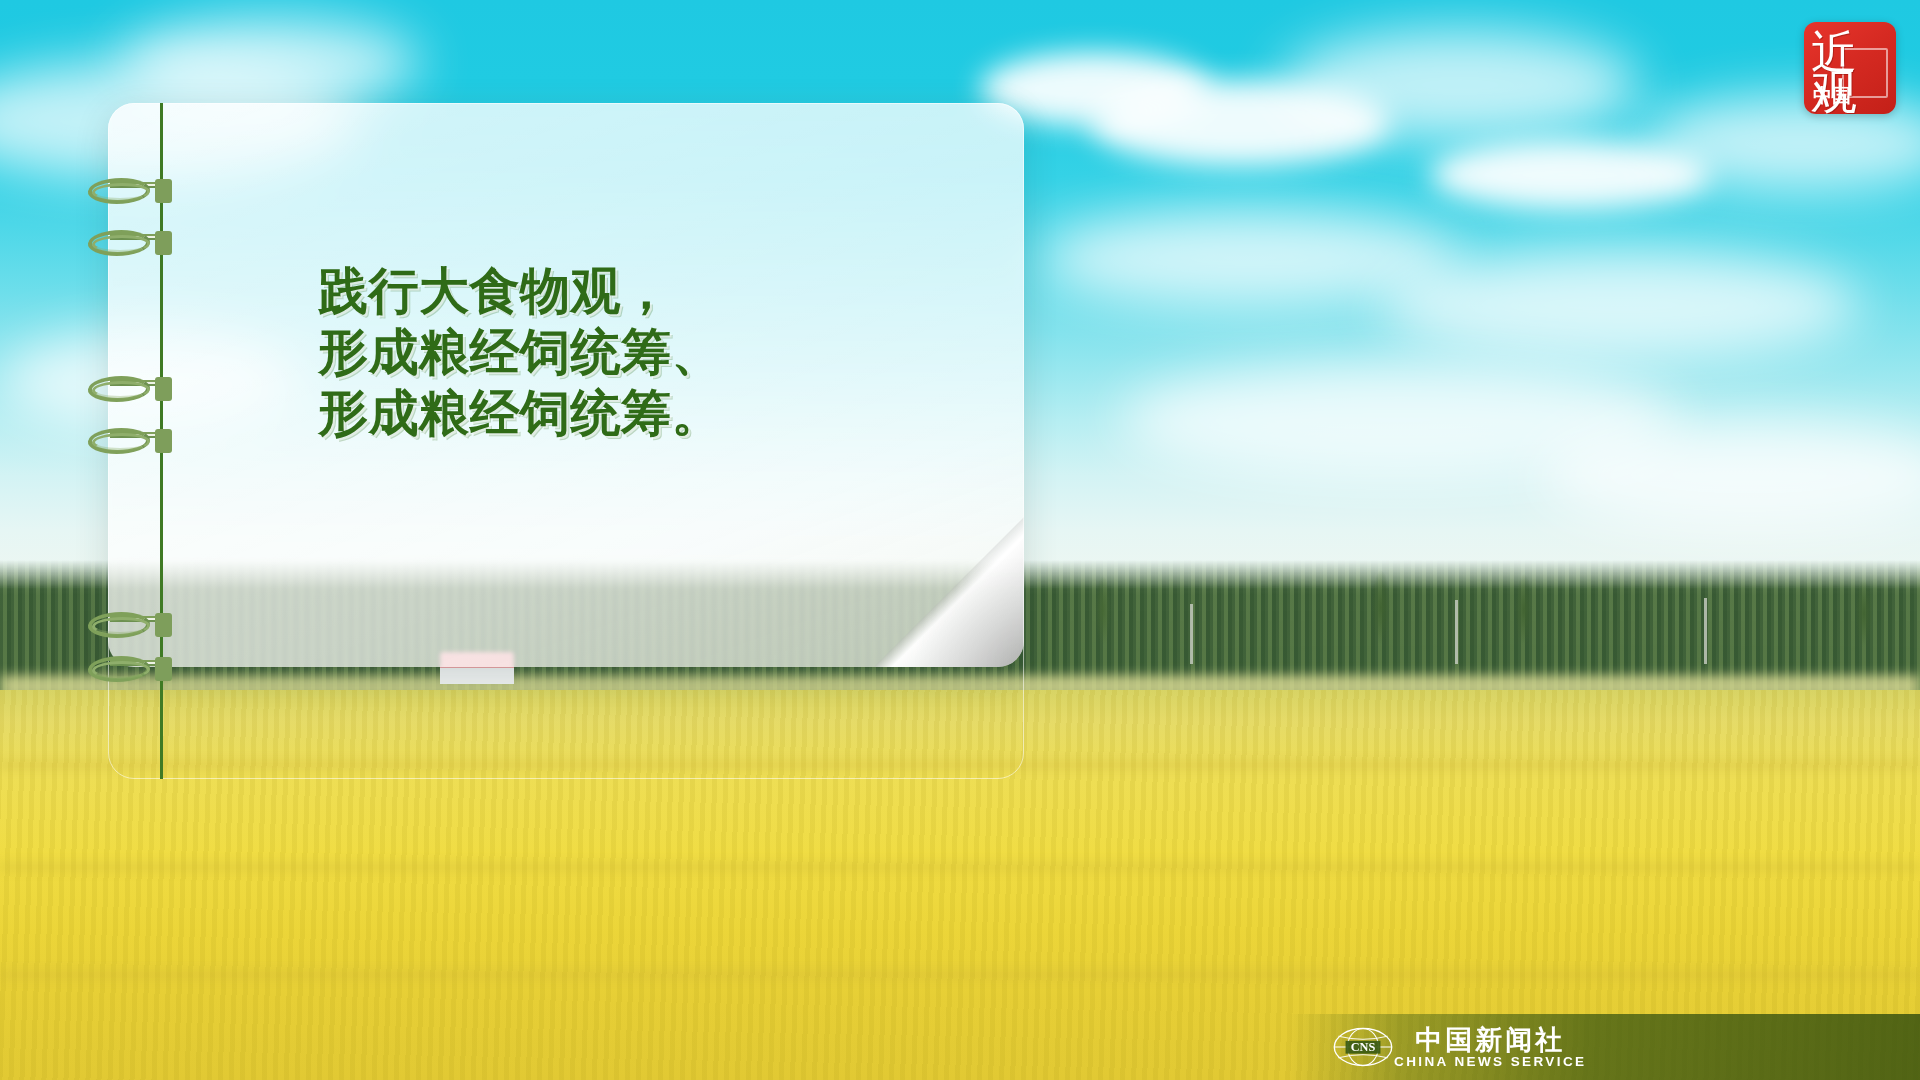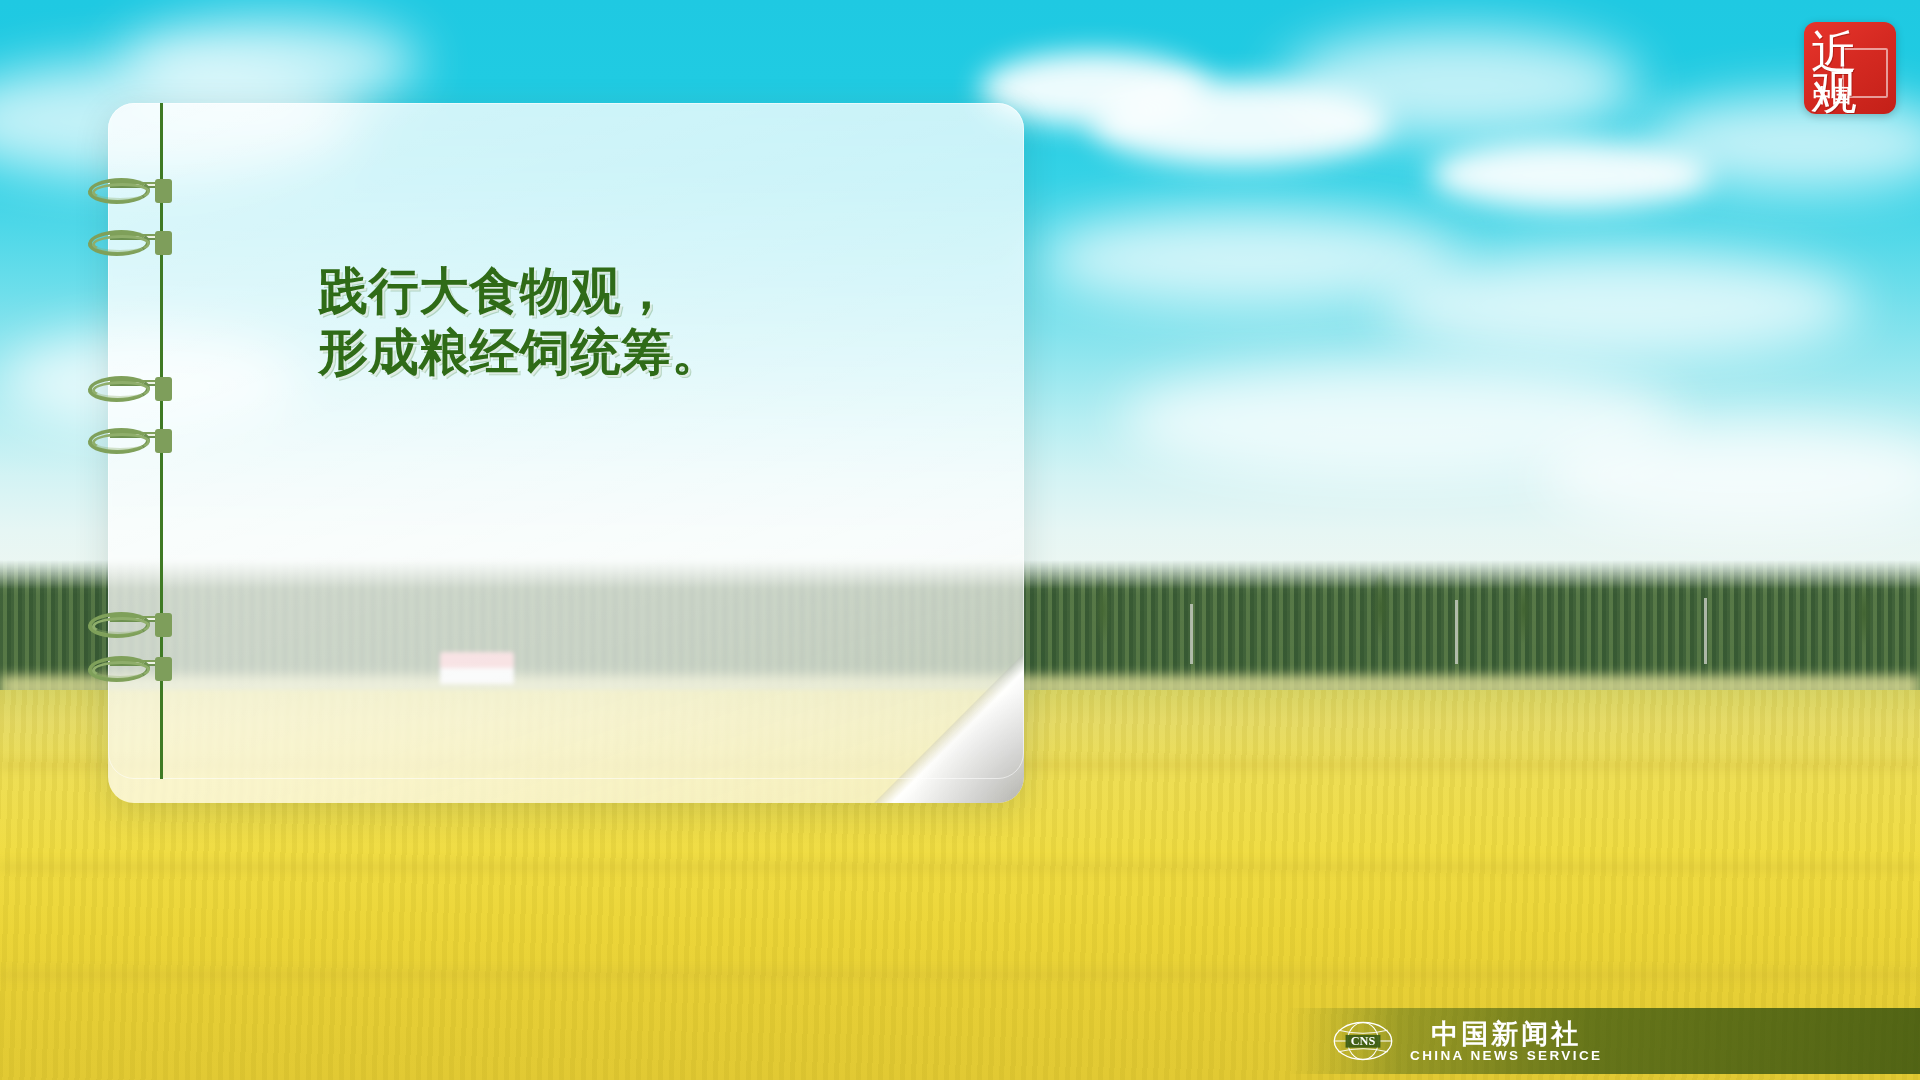--- a/index.html
+++ b/index.html
@@ -71,21 +71,21 @@
     filter:blur(6px);
   }
   .field-stripe {
     position:absolute; left:0; right:0; height:10px;
     background:rgba(200,180,50,.25); filter:blur(5px);
   }
   .farm-bits { position:absolute; }
 
   
   #card {
-    position:absolute; left:108px; top:103px; width:916px; height:700px;
+    position:absolute; left:108px; top:103px; width:916px; height:564px;
     border-radius:26px;
     background:linear-gradient(160deg, rgba(255,255,255,.80) 0%, rgba(255,255,255,.74) 42%, rgba(255,255,255,.70) 72%, rgba(250,250,245,.66) 100%);
     box-shadow:0 8px 34px rgba(40,70,60,.16);
     backdrop-filter:blur(2px);
     overflow:hidden;
   }
   #card-edge {
     position:absolute; left:108px; top:103px; width:916px; height:676px;
     border-radius:26px; pointer-events:none;
     border:1px solid rgba(255,255,255,.55);
@@ -167,22 +167,22 @@
     font-weight:bold; font-size:19px; line-height:19px; color:#fff;
     letter-spacing:0px;
   }
   #brand-logo .frame {
     position:absolute; right:8px; top:26px; width:46px; height:50px;
     border:2px solid rgba(255,255,255,.55); border-radius:2px;
   }
 
   
   #cns-bar {
-    position:absolute; right:0; bottom:6px; width:632px; height:66px;
-    display:flex; align-items:center; gap:16px;
+    position:absolute; right:0; bottom:0; width:632px; height:66px;
+    display:flex; align-items:center; 
     padding-left:44px;
     background:linear-gradient(to right, rgba(60,92,20,0) 0%, rgba(60,92,20,.42) 18%, rgba(54,84,16,.72) 48%, rgba(50,78,14,.82) 100%);
   }
   #cns-globe { width:62px; height:40px; flex:0 0 auto; }
   .cns-block { color:#fff; }
   .cns-cn {
     font-family:"DejaVu Serif","Liberation Serif",serif;
     font-size:27px; line-height:29px; font-weight:bold; letter-spacing:3px;text-align:center;
   }
   .cns-en {
@@ -225,20 +225,21 @@
   <div class="farm-bits" style="left:1092px; top:572px; width:22px; height:96px; background:radial-gradient(50% 50% at 50% 40%, rgba(70,104,52,.9), rgba(70,104,52,0) 72%);"></div>
   <div class="farm-bits" style="left:1368px; top:566px; width:26px; height:104px; background:radial-gradient(50% 50% at 50% 40%, rgba(64,98,48,.9), rgba(64,98,48,0) 72%);"></div>
   <div class="farm-bits" style="left:1512px; top:570px; width:24px; height:100px; background:radial-gradient(50% 50% at 50% 40%, rgba(64,98,48,.9), rgba(64,98,48,0) 72%);"></div>
   <div class="farm-bits" style="left:1852px; top:576px; width:24px; height:94px; background:radial-gradient(50% 50% at 50% 40%, rgba(64,98,48,.9), rgba(64,98,48,0) 72%);"></div>
 </div>
 
 <div id="card">
 
   <div id="quote">
     <div class="qline">践行大食物观，</div>
+    <div class="qline">形成粮经饲统筹、</div>
     <div class="qline">形成粮经饲统筹。</div>
   </div>
 
   <div id="page-curl"></div>
   <div id="page-curl-shadow"></div>
 </div>
 <div id="card-edge"></div>
 <div id="bind-line"></div>
 
 <div class="ring" style="left:88px; top:174px;">

